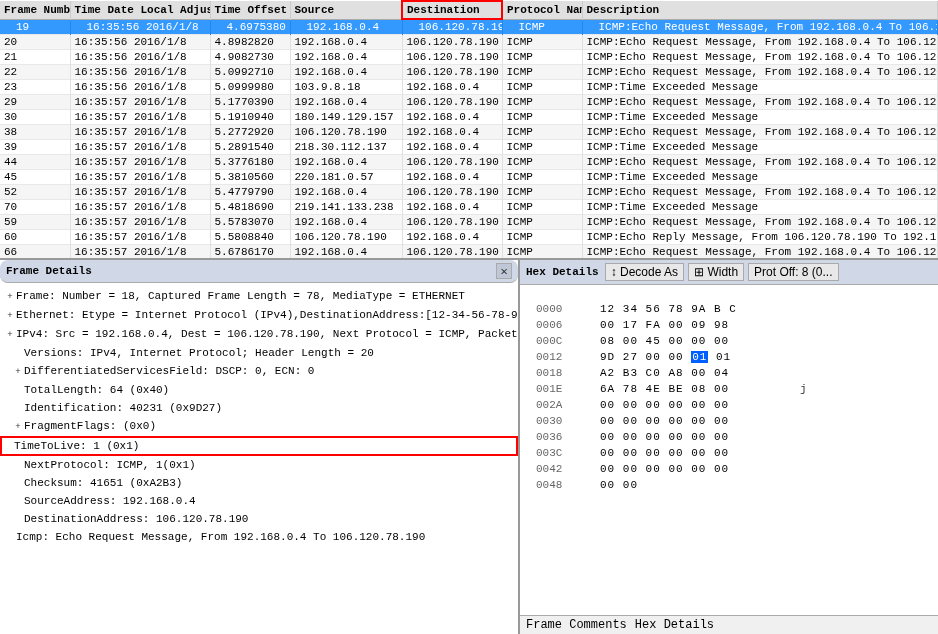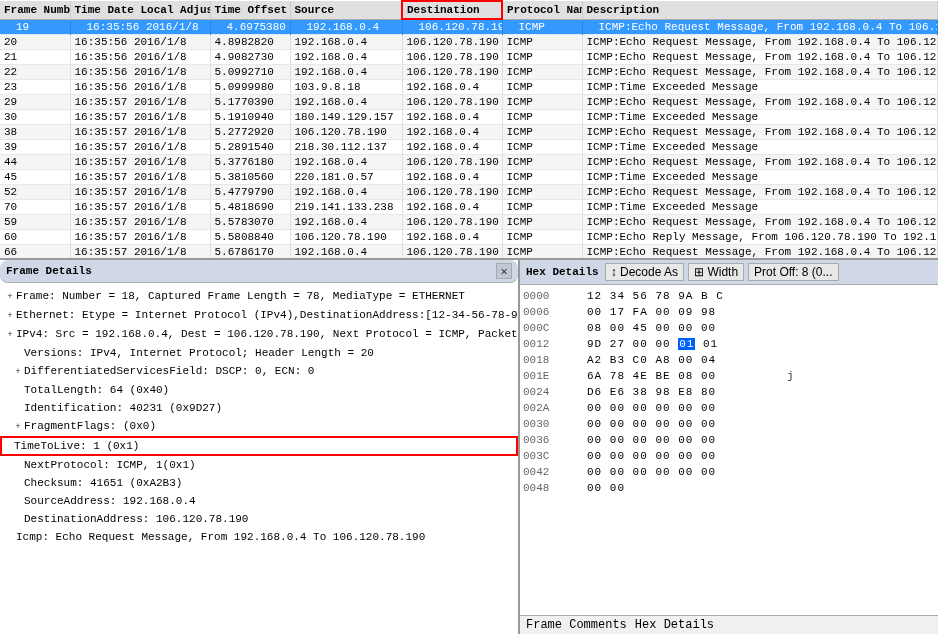--- a/index.html
+++ b/index.html
@@ -179,21 +179,21 @@
       border: 1px solid #aaa;
       padding: 1px 5px;
       font-size: 12px;
       cursor: pointer;
       text-align: right;
     }
 
     #hex-details-content {
       flex: 1;
       overflow-y: auto;
-      padding: 3px;
+      padding: 16px;
       font-family: 'Courier New', monospace;
       font-size: 11px;
     }
 
     .hex-row {
       display: flex;
       line-height: 16px;
       white-space: nowrap;
     }
 
@@ -463,25 +463,20 @@
           <span class="hex-offset">0018</span>
           <span class="hex-bytes">A2 B3  C0 A8  00 04   </span>
           <span class="hex-ascii"></span>
         </div>
         <div class="hex-row">
           <span class="hex-offset">001E</span>
           <span class="hex-bytes">6A 78  4E BE  08 00   </span>
           <span class="hex-ascii">j</span>
         </div>
         <div class="hex-row">
-          <span class="hex-offset">0024</span>
-          <span class="hex-bytes">D6 E6  38 98  E8 80   </span>
-          <span class="hex-ascii"></span>
-        </div>
-        <div class="hex-row">
           <span class="hex-offset">002A</span>
           <span class="hex-bytes">00 00  00 00  00 00   </span>
           <span class="hex-ascii"></span>
         </div>
         <div class="hex-row">
           <span class="hex-offset">0030</span>
           <span class="hex-bytes">00 00  00 00  00 00   </span>
           <span class="hex-ascii"></span>
         </div>
         <div class="hex-row">

